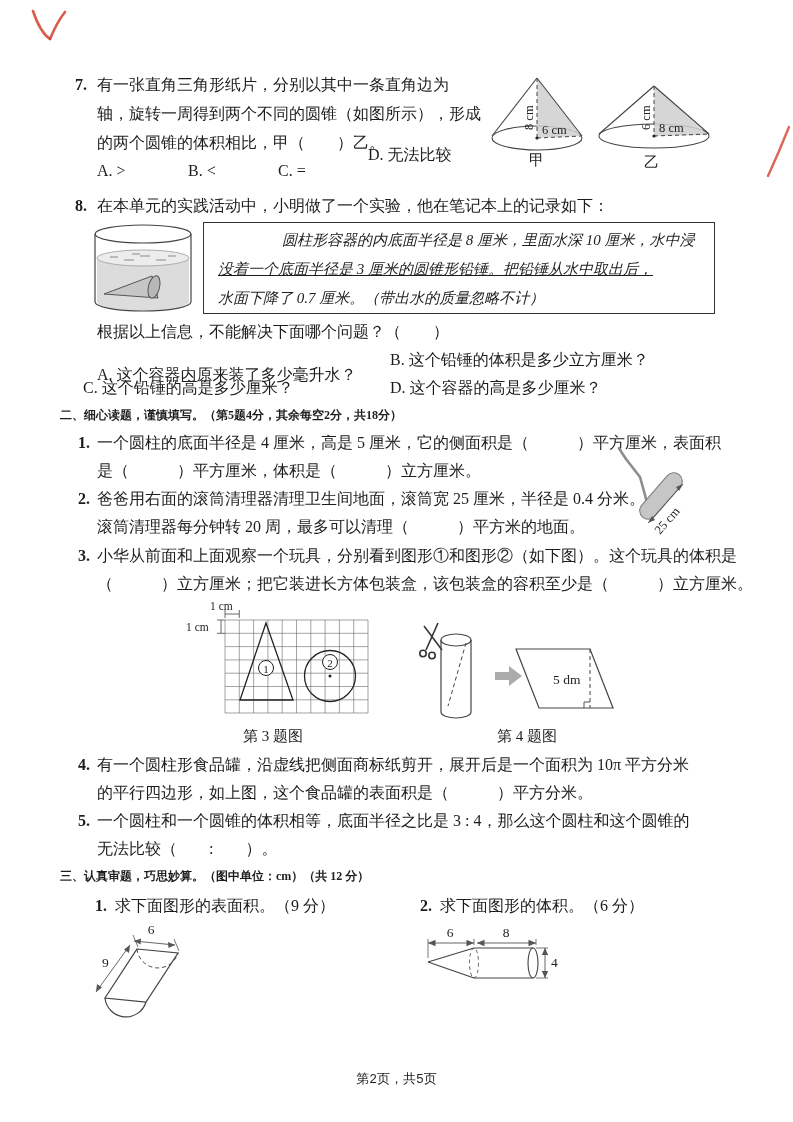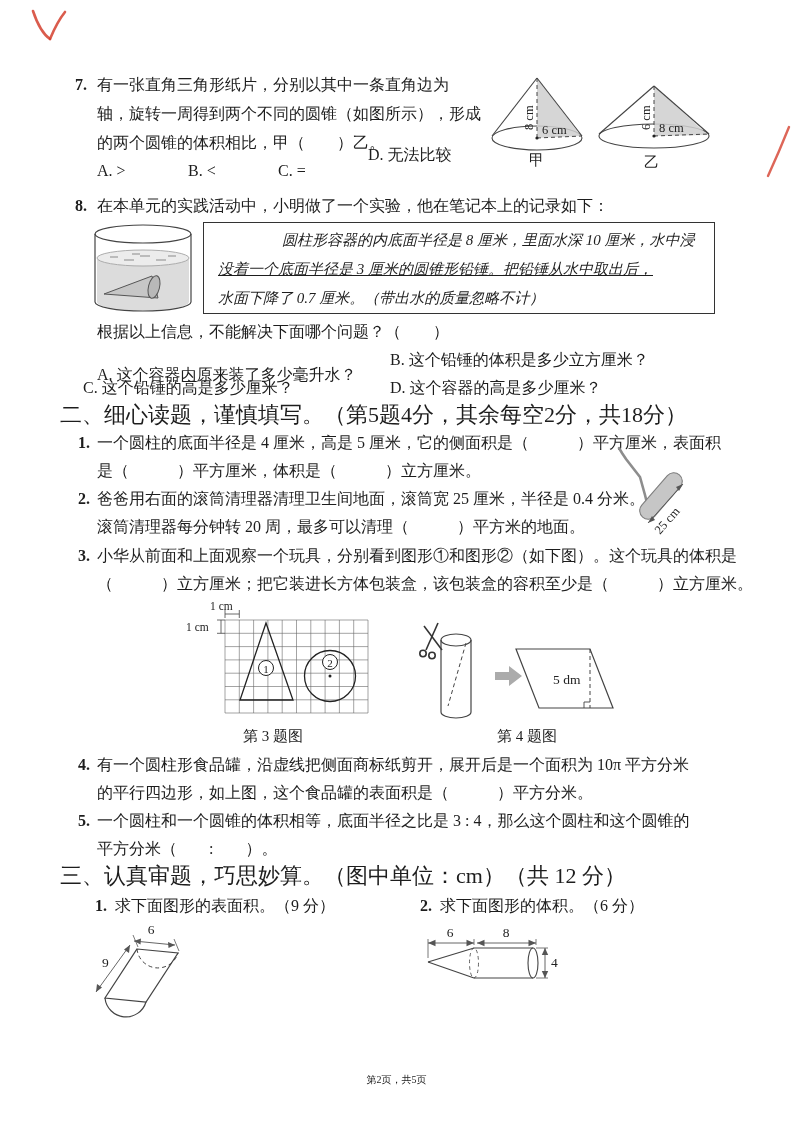--- a/index.html
+++ b/index.html
@@ -1,22 +1,22 @@
 <!DOCTYPE html>
 <html><head>
 <meta charset="utf-8">
 <style>
   html,body{margin:0;padding:0;background:#ffffff;}
   .page{position:relative;width:793px;height:1122px;background:#fff;overflow:hidden;
         font-family:"Liberation Serif","DejaVu Serif",serif;color:#1d1d1d;}
   .ln{position:absolute;font-size:16px;line-height:20px;white-space:nowrap;}
   .num{font-weight:bold;}
-  .hdr{font-weight:normal;font-size:22px;}
+  .hdr{font-weight:bold;font-size:12px;}
   .kai{font-style:italic;font-size:15px;}
-  .small{font-size:10px;}
+  .small{font-size:13px;font-family:Liberation Mono, monospace;}
   .figlab{font-size:15px;}
   .notebox{position:absolute;left:203px;top:222px;width:510px;height:90px;border:1.2px solid #333;}
   .notebox .bl{position:absolute;white-space:nowrap;}
   svg{position:absolute;overflow:visible;}
   svg text{font-family:"Liberation Serif","DejaVu Serif",serif;fill:#222;}
 </style>
 </head>
 <body>
 
 <div class="page">
@@ -174,21 +174,21 @@
     <text x="145" y="66" font-size="13.5">5 dm</text>
   </svg>
   <div class="ln figlab" style="left:497px;top:726px;">第 4 题图</div>
 
   <div class="ln num" style="left:78px;top:755px;">4.</div>
   <div class="ln" style="left:97px;top:755px;">有一个圆柱形食品罐，沿虚线把侧面商标纸剪开，展开后是一个面积为 10π 平方分米</div>
   <div class="ln" style="left:97px;top:783px;">的平行四边形，如上图，这个食品罐的表面积是（　　　）平方分米。</div>
 
   <div class="ln num" style="left:78px;top:811px;">5.</div>
   <div class="ln" style="left:97px;top:811px;">一个圆柱和一个圆锥的体积相等，底面半径之比是 3 : 4，那么这个圆柱和这个圆锥的</div>
-  <div class="ln" style="left:97px;top:839px;">平方分米（　　:　　）。</div>
+  <div class="ln" style="left:97px;top:839px;">无法比较（　　:　　）。</div>
 
   <div class="ln hdr" style="left:60px;top:866px;">三、认真审题，巧思妙算。（图中单位：cm）（共 12 分）</div>
   <div class="ln num" style="left:95px;top:896px;">1.</div>
   <div class="ln" style="left:115px;top:896px;">求下面图形的表面积。（9 分）</div>
   <div class="ln num" style="left:420px;top:896px;">2.</div>
   <div class="ln" style="left:440px;top:896px;">求下面图形的体积。（6 分）</div>
 
   <svg style="left:80px;top:922px;" width="180" height="135" viewBox="0 0 180 135">
     <polygon points="57,27 98,31 66,80 25,76" fill="none" stroke="#444" stroke-width="1.2"></polygon>
     <path d="M25,76 A21,21 0 0 0 66,80" fill="none" stroke="#444" stroke-width="1.2"></path>

